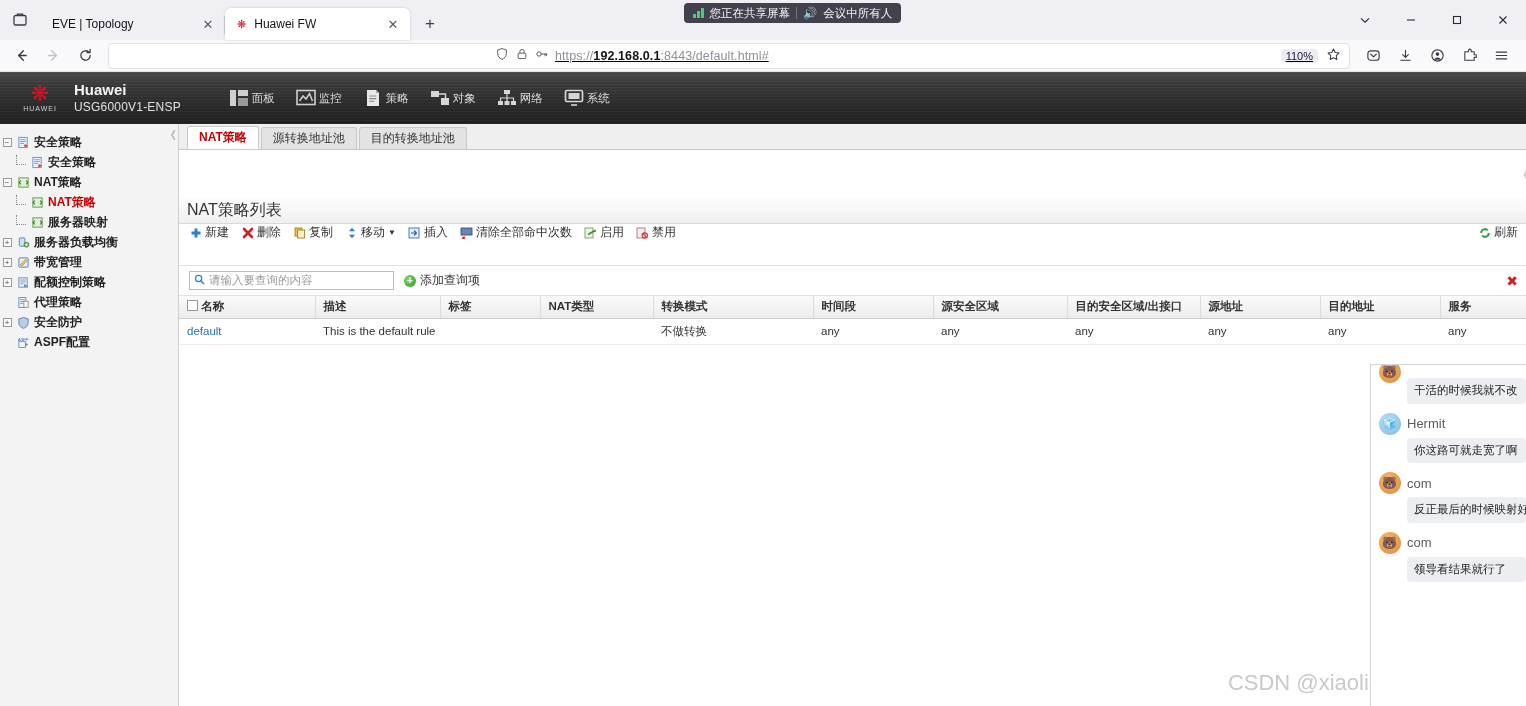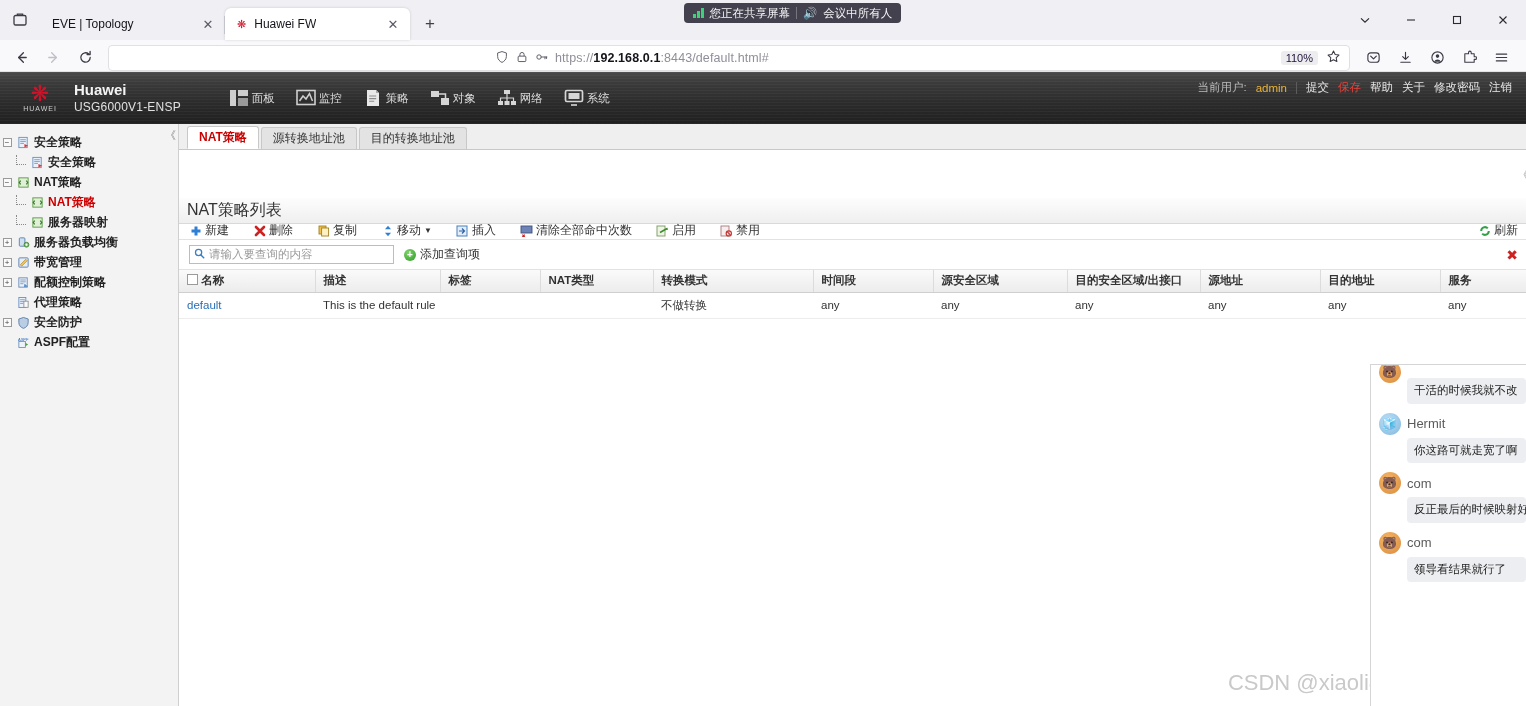--- a/index.html
+++ b/index.html
@@ -54,22 +54,22 @@
     position: absolute; left: 684px; top: 3px;
     height: 20px; background: #42414d; color: #f5f5f7;
     border-radius: 4px; display: flex; align-items: center; gap: 6px;
     padding: 0 9px; font-size: 11.5px; z-index: 5;
   }
   .share-sep { width:1px; height: 12px; background: #77767f; }
   .bars { display: flex; align-items: flex-end; gap: 1.5px; height: 10px; }
   .bars i { width: 2.5px; background: #3fd07a; display: block; }
 
   .navbar {
-    height: 32px; display: flex; align-items: flex-end; gap: 2px;
-    padding: 0 6px; background: #f9f9fb; border-bottom: 1px solid #e3e3e6;
+    height: 32px; display: flex; align-items: center; gap: 2px;
+    padding: 0 6px; background: #f9f9fb; border-bottom: 1px solid #e3e3e6; text-decoration: underline;
   }
   .navbtn {
     width: 30px; height: 28px; display: flex; align-items: center; justify-content: center;
     color: #3a3a44; font-size: 14px; border-radius: 4px;
   }
   .navbtn.disabled { color: #bfbfc6; }
   .urlbar {
     flex: 1; height: 26px; background: #ffffff; border-radius: 4px;
     display: flex; align-items: center; gap: 6px; padding: 0 8px;
     margin: 0 6px; border: 1px solid #e0e0e4; font-size: 12.5px;
@@ -154,21 +154,21 @@
   }
   .ptab.active { background:#fff; color:#cc0000; font-weight: 700; height: 23px; border-bottom: 1px solid #fff; }
   .section-title {
     height: 26px; display:flex; align-items:center; padding-left: 8px;
     font-size: 16px; font-weight: 400; color:#333;
     background: linear-gradient(180deg,#fdfdfd,#efefef);
     border-bottom: 1px solid #d9d9d9;
     margin-top: 48px;
   }
   .toolbar {
-    height: 16px; display:flex; align-items:flex-end; gap: 24px; padding: 0 10px;
+    height: 42px; display:flex; align-items:flex-start; gap: 12px; padding: 0 10px;
     font-size: 12px; color:#333; border-bottom: 1px solid #e2e2e2; position: relative;
   }
   .tb-item { display:flex; align-items:center; gap: 3px; }
   .tb-ic { width: 13px; height:13px; display:flex; align-items:center; justify-content:center; font-size: 11px;}
   .tb-refresh { position:absolute; right: 8px; display:flex; align-items:center; gap:3px; }
   .filterbar {
     height: 30px; display:flex; align-items:center; gap: 10px; padding: 0 10px;
     border-bottom: 1px solid #e2e2e2; position: relative;
   }
   .searchbox {
@@ -456,31 +456,20 @@
         <svg width="20" height="18" viewBox="0 0 20 18">
             <rect x="1.5" y="1.5" width="17" height="11" rx="1.4" fill="none" stroke="#d6d6d6" stroke-width="1.7"></rect>
             <rect x="4.5" y="4" width="11" height="6" fill="#d6d6d6"></rect>
             <path d="M7 16h6" stroke="#d6d6d6" stroke-width="1.6"></path>
           </svg>
       </span>
       <span>系统</span>
     </div>
   </div>
 
-  <div class="hw-right">
-    <span class="lbl">当前用户:</span>
-    <span class="usr">admin</span>
-    <span class="divider"></span>
-    <a>提交</a>
-    <a class="save">保存</a>
-    <a>帮助</a>
-    <a>关于</a>
-    <a>修改密码</a>
-    <a>注销</a>
-  </div>
   <div class="cursor-hand">☝</div>
   <div class="hdr-right-edge">《</div>
 </div>
 
 <div id="app-body">
 
   <div id="sidebar">
     <div class="sb-collapse">《</div>
 
     <div class="tree-row">

